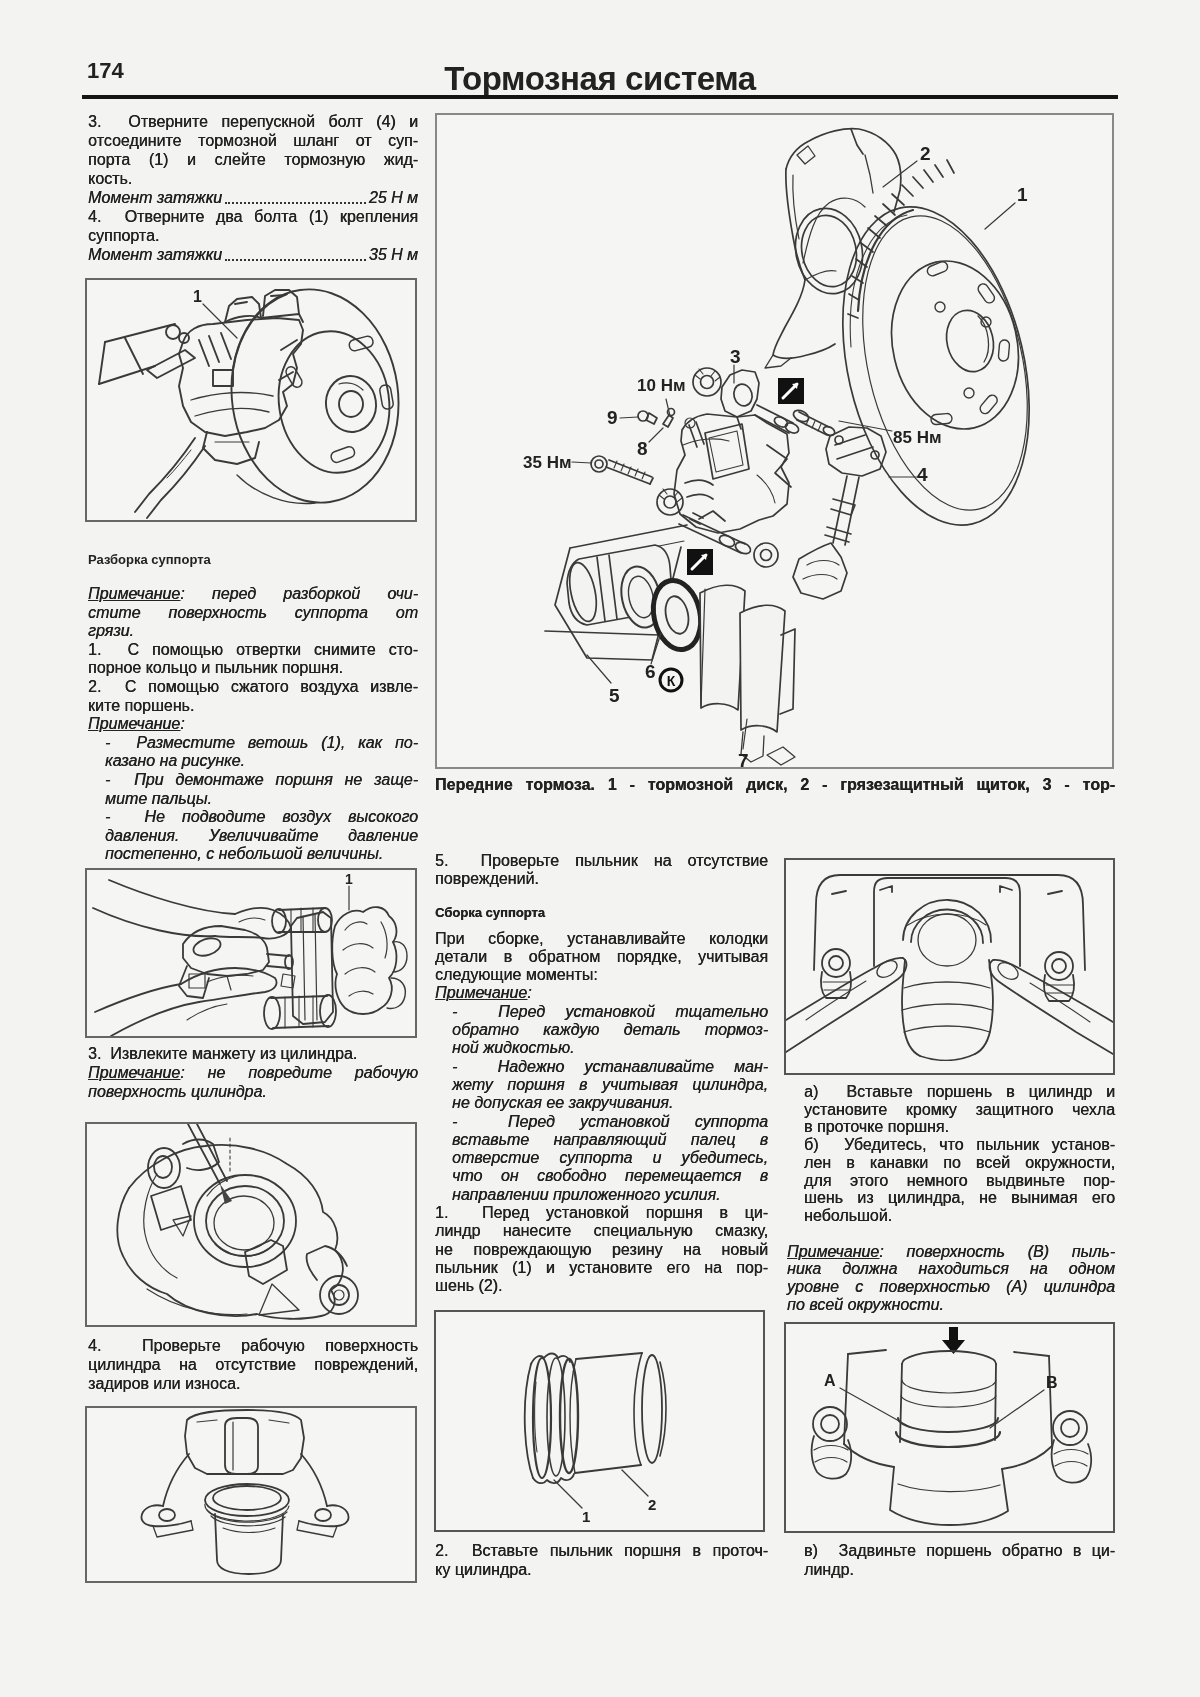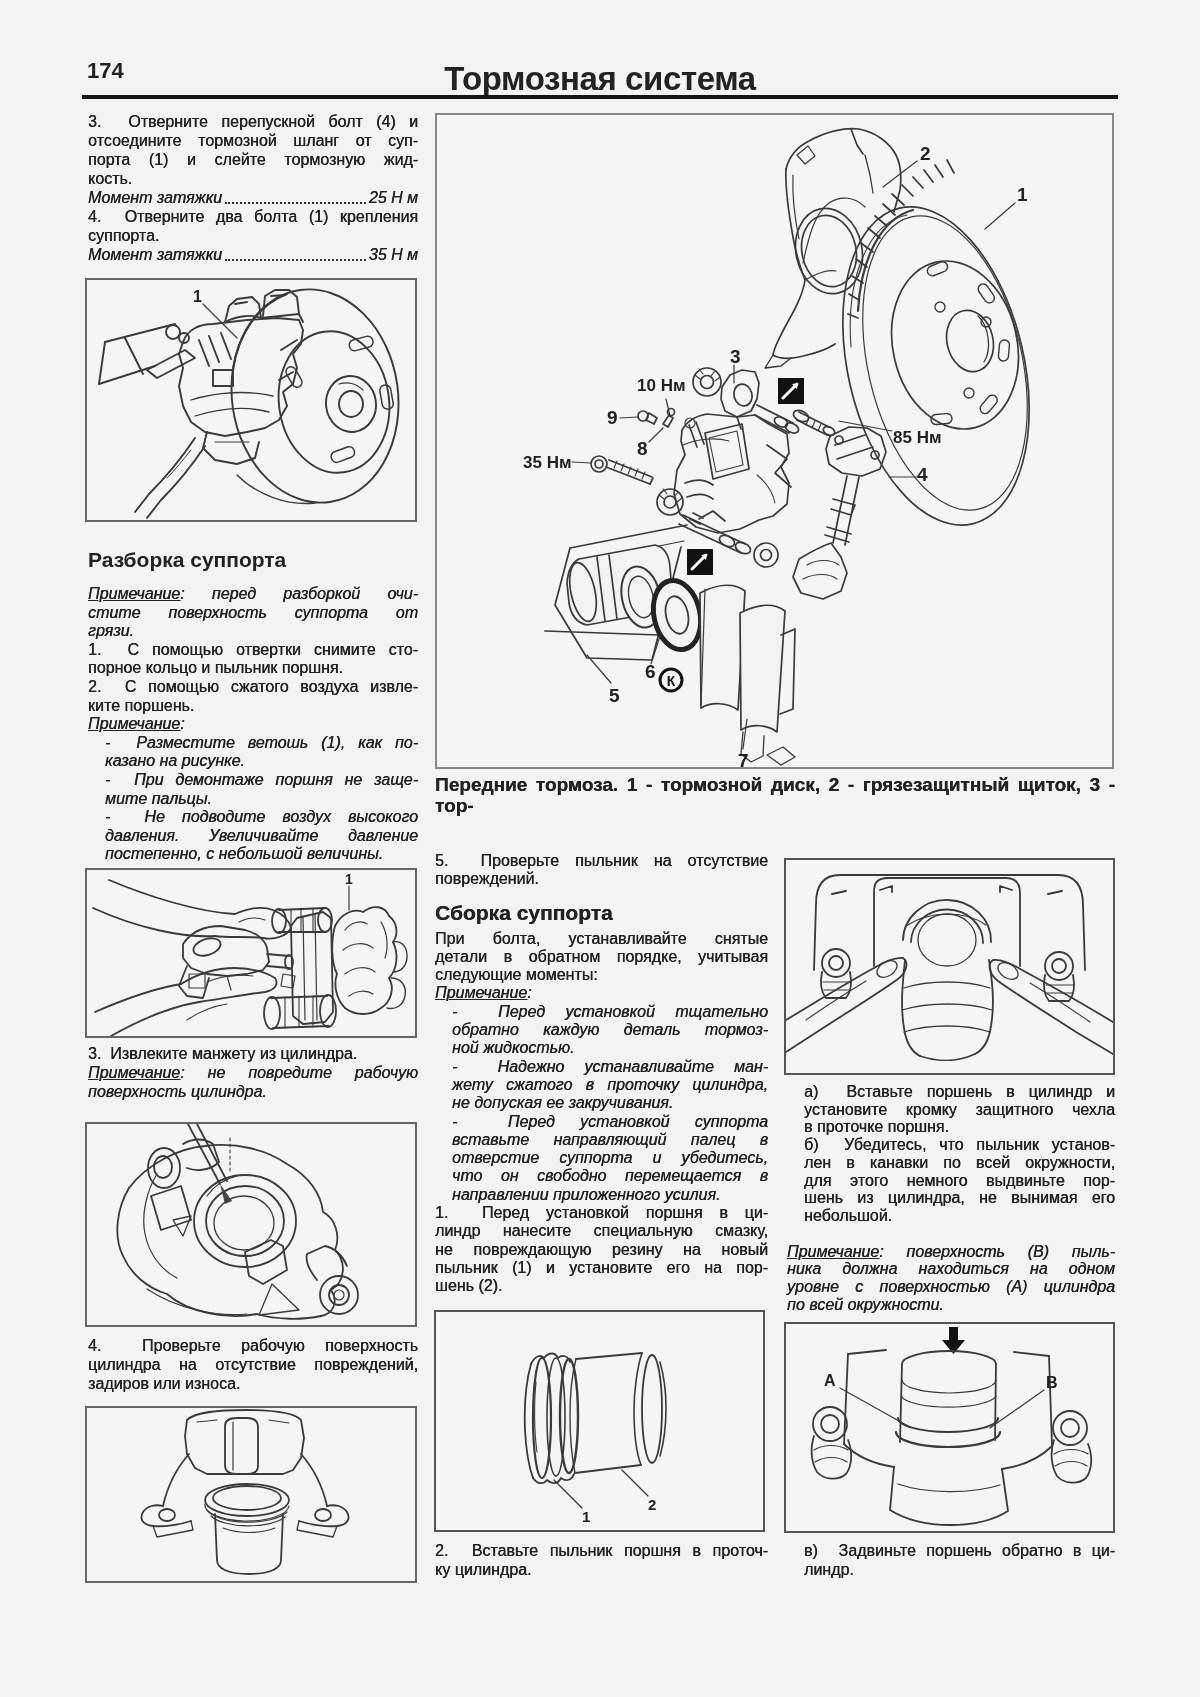--- a/index.html
+++ b/index.html
@@ -8,24 +8,24 @@
        -webkit-font-smoothing:antialiased;}
   .abs{position:absolute;}
   .col{font-size:16px;line-height:19px;text-shadow:0.35px 0 0 currentColor;}
   .j{text-align:justify;text-align-last:justify;}
   .l{text-align:left;}
   .ind{padding-left:17px;}
   .note{font-style:italic;}
   .note u{text-decoration:underline;}
   .dots{display:flex;font-style:italic;}
   .dots .fill{flex:1;border-bottom:2px dotted #333;margin:0 3px 3px 3px;}
-  .h2{font-weight:bold;font-size:21px;line-height:24px;}
+  .h2{font-weight:bold;font-size:13px;line-height:24px;}
   .imgbox{position:absolute;border:2px solid #666;background:#f5f5f3;}
   svg{display:block;filter:blur(0.3px);}
-  .cap{font-weight:bold;font-size:19px;line-height:21px;text-shadow:0.3px 0 0 currentColor;}
+  .cap{font-weight:bold;font-size:16px;line-height:21px;text-shadow:0.3px 0 0 currentColor;}
 </style>
 </head>
 <body>
 
 <div class="abs" style="left:87px;top:58px;font-size:22px;font-weight:bold;">174</div>
 <div class="abs" style="left:0;top:60px;width:1200px;text-align:center;font-size:33px;font-weight:bold;white-space:nowrap;letter-spacing:-0.4px;">Тормозная система</div>
 <div class="abs" style="left:82px;top:95px;width:1036px;height:4px;background:#151515;"></div>
 
 <div class="abs col" style="left:88px;top:112px;width:330px;">
   <div class="j">3.&nbsp; Отверните перепускной болт (4) и</div>
@@ -459,29 +459,29 @@
 </div>
 
 <div class="abs cap" style="left:435px;top:774px;width:680px;">
   <div class="j">Передние тормоза. 1 - тормозной диск, 2 - грязезащитный щиток, 3 - тор-</div>
 </div>
 
 <div class="abs col" style="left:435px;top:852px;width:333px;line-height:18.3px;">
   <div class="j">5.&nbsp; Проверьте пыльник на отсутствие</div>
   <div class="l">повреждений.</div>
   <div class="h2" style="margin:12px 0 5px 0;">Сборка суппорта</div>
-  <div class="j">При болта, устанавливайте снятые</div>
+  <div class="j">При сборке, устанавливайте колодки</div>
   <div class="j">детали в обратном порядке, учитывая</div>
   <div class="l">следующие моменты:</div>
   <div class="l note"><u>Примечание</u>:</div>
   <div class="j note ind">-&nbsp; Перед установкой тщательно</div>
   <div class="j note ind">обратно каждую деталь тормоз-</div>
   <div class="l note ind">ной жидкостью.</div>
   <div class="j note ind">-&nbsp; Надежно устанавливайте ман-</div>
-  <div class="j note ind">жету сжатого в проточку цилиндра,</div>
+  <div class="j note ind">жету поршня в учитывая цилиндра,</div>
   <div class="l note ind">не допуская ее закручивания.</div>
   <div class="j note ind">-&nbsp; Перед установкой суппорта</div>
   <div class="j note ind">вставьте направляющий палец в</div>
   <div class="j note ind">отверстие суппорта и убедитесь,</div>
   <div class="j note ind">что он свободно перемещается в</div>
   <div class="l note ind">направлении приложенного усилия.</div>
   <div class="j">1.&nbsp; Перед установкой поршня в ци-</div>
   <div class="j">линдр нанесите специальную смазку,</div>
   <div class="j">не повреждающую резину на новый</div>
   <div class="j">пыльник (1) и установите его на пор-</div>

